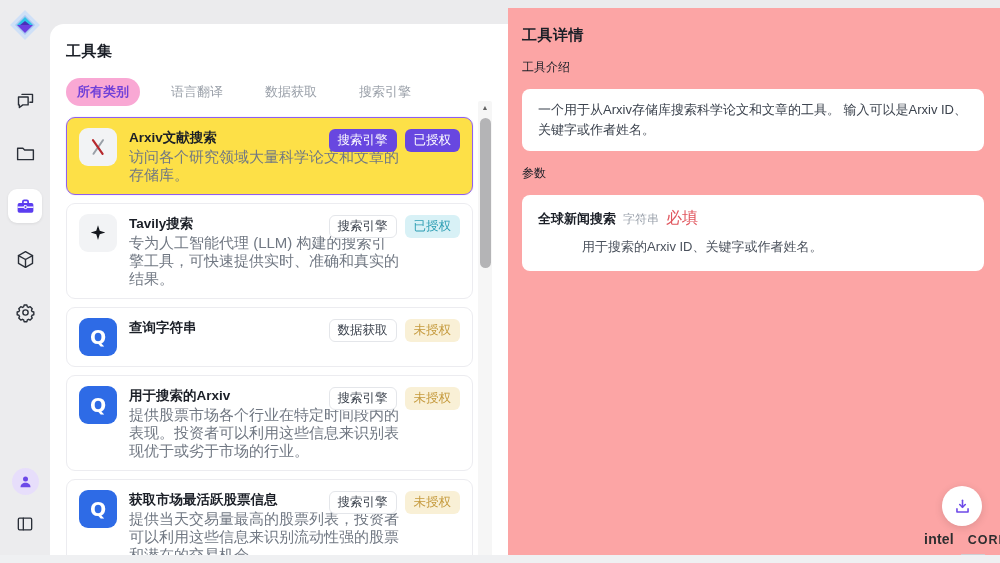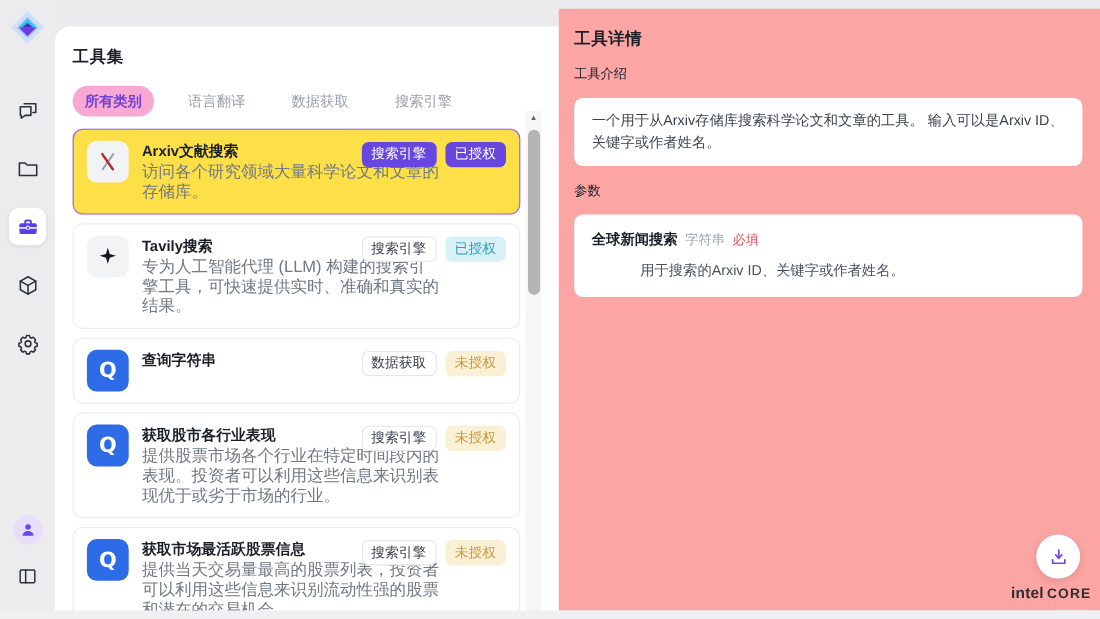--- a/index.html
+++ b/index.html
@@ -58,28 +58,28 @@
 
   
   .detail-panel { position:absolute; left:508px; top:8px; width:492px; height:547px; background:#fca5a5; padding:18px 16px 0 14px; }
   .detail-title { font-size:15px; font-weight:700; letter-spacing:.5px; }
   .section-heading { font-size:12px; font-weight:400; margin-top:14px; }
   .white-box { background:#ffffff; border-radius:8px; margin-top:13px; padding:11px 16px; font-size:13px; color:#3c434e; line-height:20px; }
   .param-box { padding:13px 16px 15px 16px; }
   .param-head { display:flex; align-items:baseline; gap:7px; }
   .param-name { font-size:13px; font-weight:700; color:#1b1f27; }
   .param-type { font-size:12px; color:#9aa1ab; }
-  .param-required { font-size:12px; color:#e0565e; }
+  .param-required { font-size:16px; color:#e0565e; }
   .param-desc { font-size:13px; color:#4a515c; margin-top:8px; line-height:19px;margin-left:44px; }
 
   
   .fab { position:absolute; left:942px; top:486px; width:40px; height:40px; border-radius:50%; background:#ffffff; box-shadow:0 2px 8px rgba(0,0,0,.12); display:flex; align-items:center; justify-content:center; cursor:pointer; }
   .fab svg { width:19px; height:19px; stroke:#6d49e8; stroke-width:2; fill:none; stroke-linecap:round; stroke-linejoin:round; }
   .brand { position:absolute; left:920px; top:531px; width:72px; text-align:center; color:#2e2e30; }
-  .brand-row { display:flex; align-items:baseline; justify-content:flex-end; gap:3px;padding-left:20px; }
+  .brand-row { display:flex; align-items:baseline; justify-content:center; gap:14px;padding-left:20px; }
   .brand-intel { font-size:14px; font-weight:700; letter-spacing:.2px; }
   .brand-core { font-size:12.5px; font-weight:700; letter-spacing:1px; text-transform:uppercase; }
   .brand-badge { display:inline-block; margin-left:34px; margin-top:1px; font-size:5px; letter-spacing:.5px; color:#8a8a8e; border:1px solid #cfcfd4; border-radius:2px; padding:1px 3px; text-transform:uppercase; background:#f3f3f5; }
 
   .bottom-strip { position:absolute; left:0; top:555px; width:1000px; height:8px; background:#eff0f2; }
 </style>
 </head>
 <body>
 
 <div class="app">
@@ -199,21 +199,21 @@
             <span class="badge outline">数据获取</span>
             <span class="badge yellow">未授权</span>
           </div>
         </div>
 
         <div class="card">
           <div class="tool-icon blue">
               <span class="q">Q</span>
             </div>
           <div class="card-body">
-            <div class="card-title">获取股市各行业表现</div>
+            <div class="card-title">用于搜索的Arxiv</div>
             <div class="card-desc">提供股票市场各个行业在特定时间段内的表现。投资者可以利用这些信息来识别表现优于或劣于市场的行业。</div>
           </div>
           <div class="card-badges">
             <span class="badge outline">搜索引擎</span>
             <span class="badge yellow">未授权</span>
           </div>
         </div>
 
         <div class="card">
           <div class="tool-icon blue">

